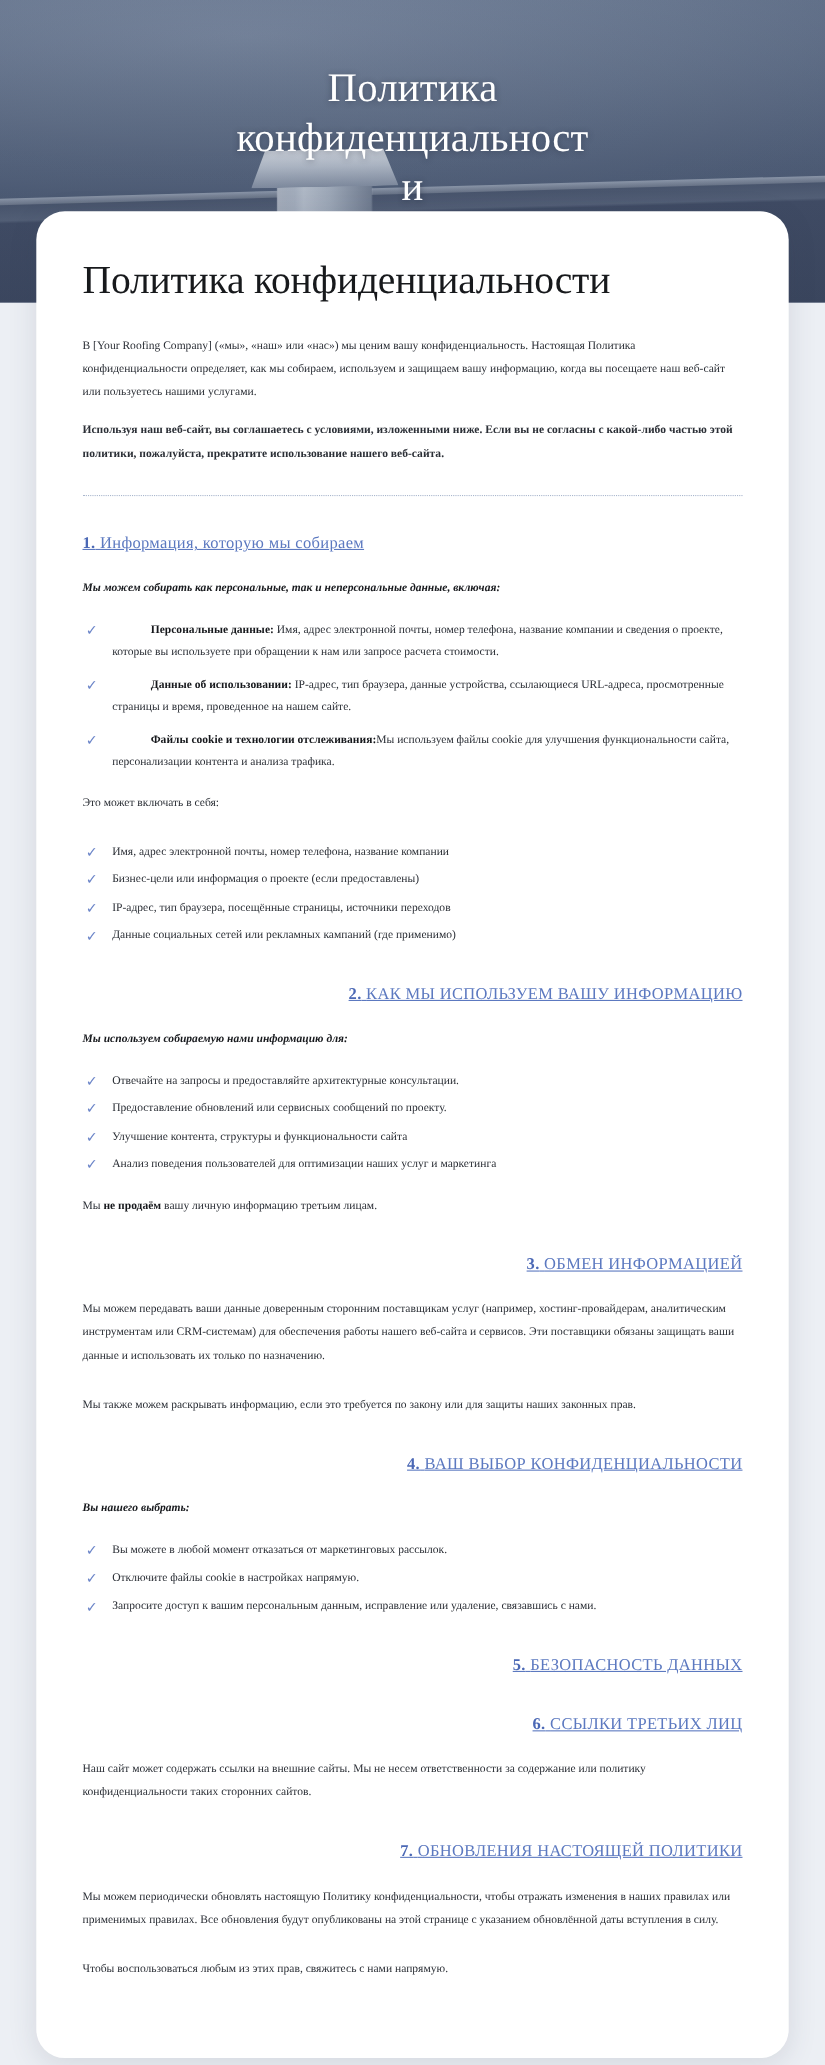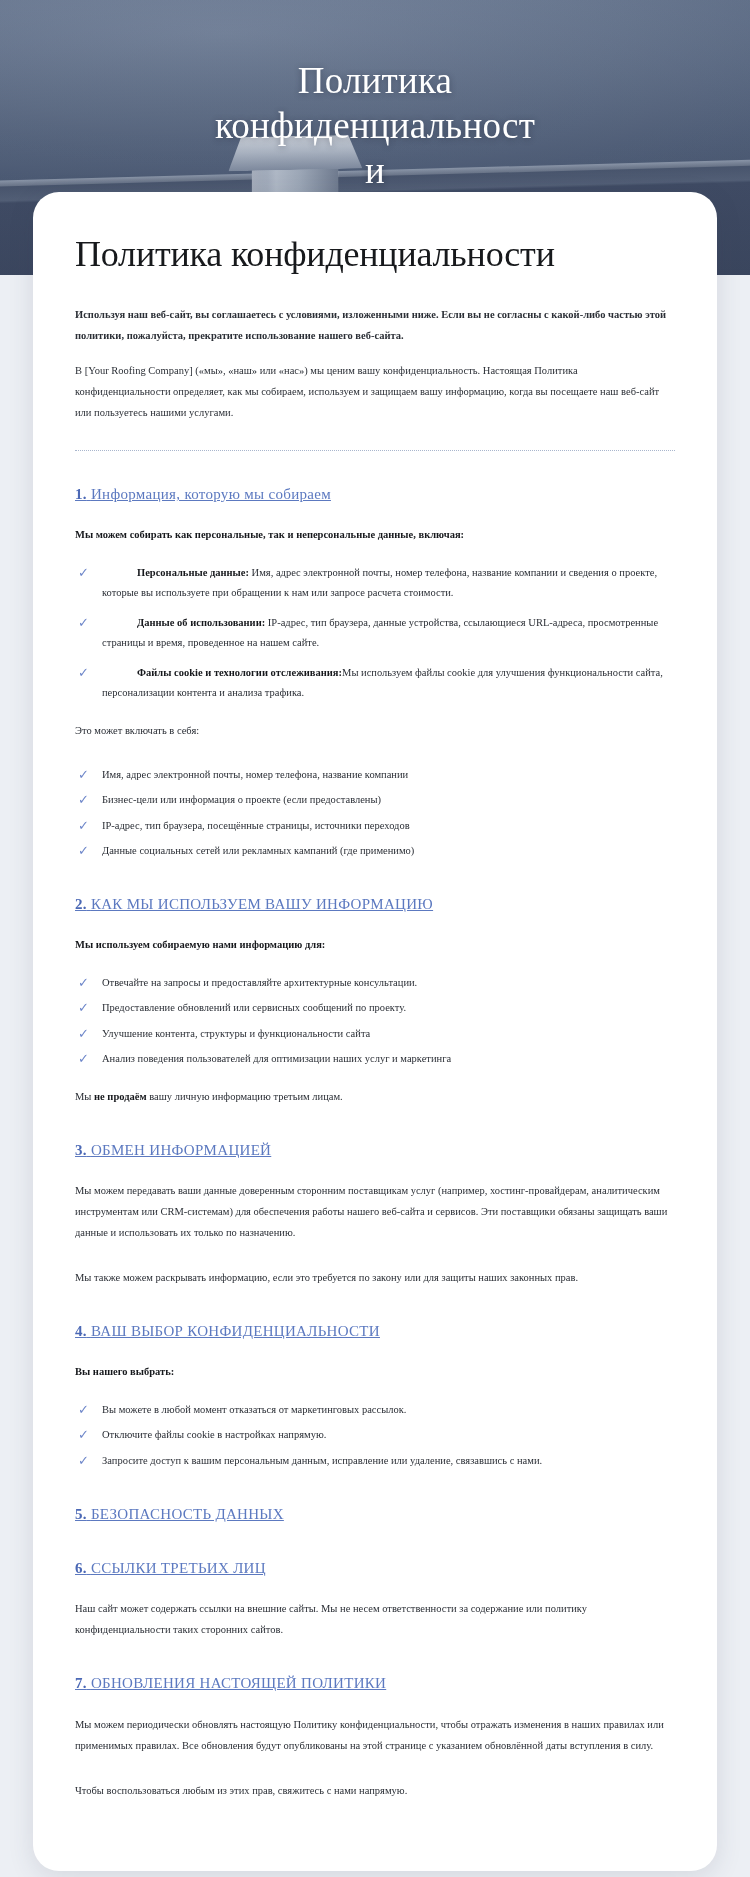--- a/index.html
+++ b/index.html
@@ -143,28 +143,29 @@
     margin:34px 0 20px 0;
     font-family:"Liberation Serif", serif;
     font-weight:400;
     font-size:15px;
     line-height:1.3;
     color:#5c79c0;
     letter-spacing:.3px;
     text-decoration:underline;
   }
   h2.sect .num{ font-weight:700; color:#4b68b5; }
-  h2.sect.upper{ text-transform:uppercase; }
+  h2.sect.upper{ text-transform:uppercase;text-align:right; }
   p.lead{
     margin:0 0 18px 0;
     font-family:"Liberation Serif", serif;
     font-size:10.5px;
     font-weight:700;
     color:#16181c;
     line-height:1.9;
+    font-style:italic;
   }
   ul.checks{
     list-style:none;
     margin:0 0 16px 0;
     padding:0;
   }
   ul.checks li{
     position:relative;
     padding-left:27px;
     margin-bottom:9px;
@@ -202,22 +203,22 @@
     <div class="hero-text">
       <div class="hero-title">Политика конфиденциальности</div>
       <div class="hero-sub">ДАТА ВСТУПЛЕНИЯ В СИЛУ: [ВСТАВЬТЕ ДАТУ]</div>
     </div>
   </div>
 
   <div class="card">
 
     <h1 class="doc-title">Политика конфиденциальности</h1>
 
+    <p class="body">В [Your Roofing Company] («мы», «наш» или «нас») мы ценим вашу конфиденциальность. Настоящая Политика конфиденциальности определяет, как мы собираем, используем и защищаем вашу информацию, когда вы посещаете наш веб-сайт или пользуетесь нашими услугами.</p>
     <p class="body bold">Используя наш веб-сайт, вы соглашаетесь с условиями, изложенными ниже. Если вы не согласны с какой-либо частью этой политики, пожалуйста, прекратите использование нашего веб-сайта.</p>
-    <p class="body">В [Your Roofing Company] («мы», «наш» или «нас») мы ценим вашу конфиденциальность. Настоящая Политика конфиденциальности определяет, как мы собираем, используем и защищаем вашу информацию, когда вы посещаете наш веб-сайт или пользуетесь нашими услугами.</p>
 
     <div class="divider"></div>
 
     <h2 class="sect">
       <span class="num">1.</span>
       <span>Информация, которую мы собираем</span>
     </h2>
     <p class="lead">Мы можем собирать как персональные, так и неперсональные данные, включая:</p>
     <ul class="checks">
       <li>

